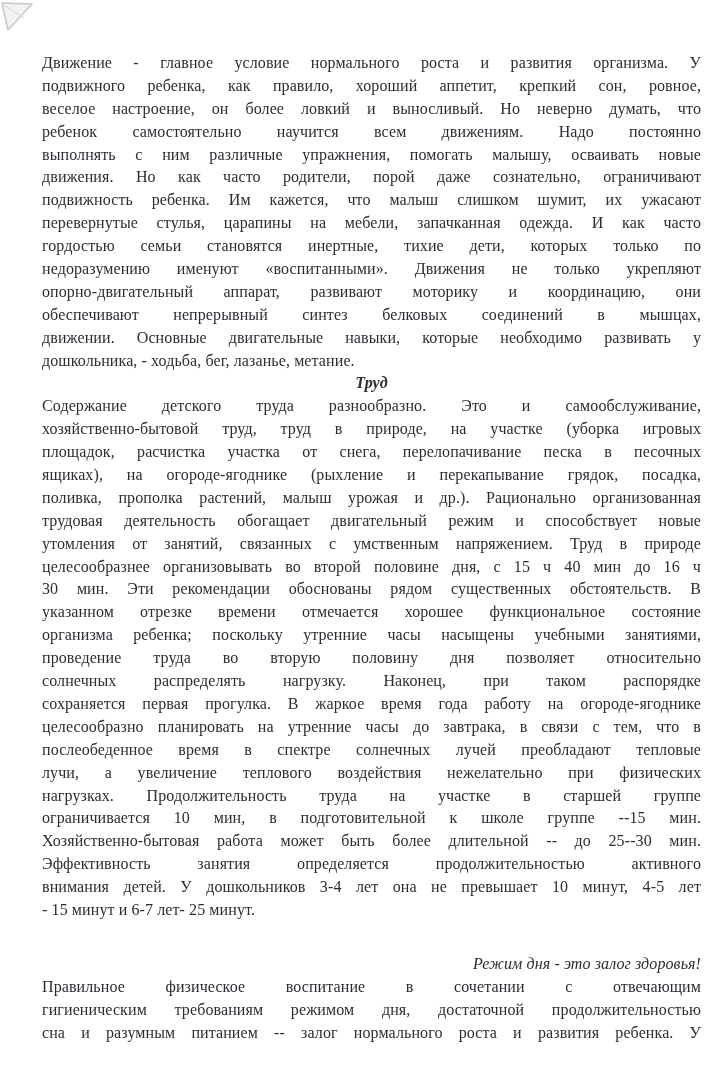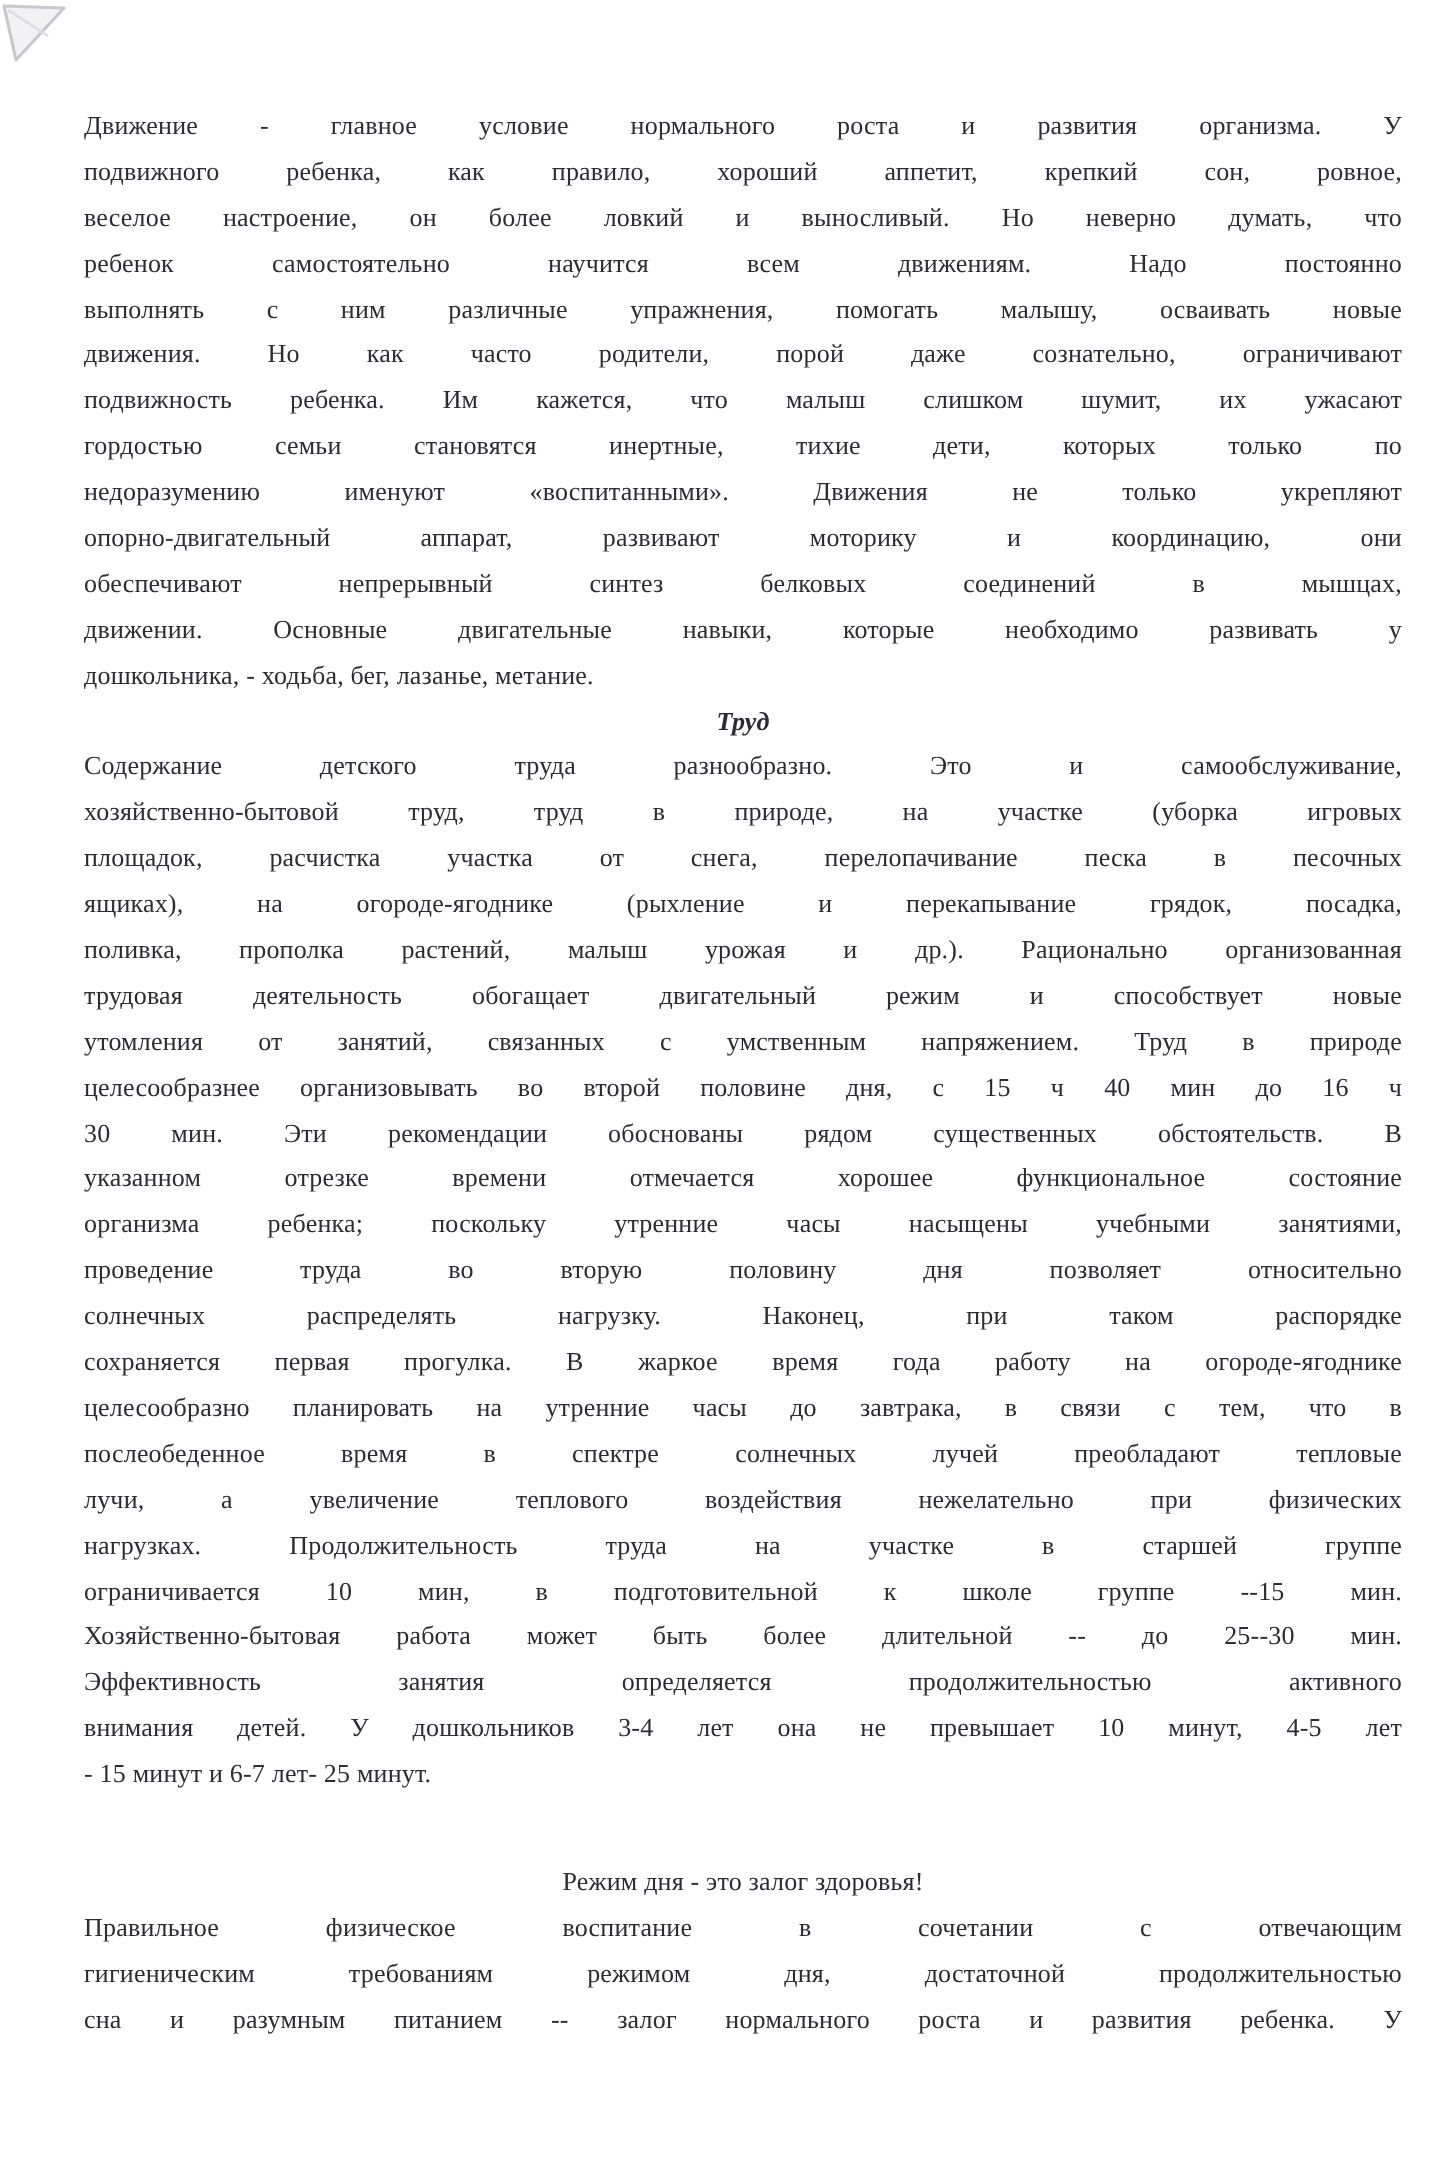--- a/index.html
+++ b/index.html
@@ -20,42 +20,43 @@
   .corner-fold {
     position: absolute;
     top: 0;
     left: 0;
   }
   .text-block {
     position: absolute;
     left: 42px;
     top: 52px;
     width: 659px;
-    font-size: 13px;
+    font-size: 16px;
     line-height: 22.9px;
     letter-spacing: 0.1px;
   }
   .tline {
     height: 22.9px;
     overflow: hidden;
     text-align: justify;
     text-align-last: justify;
   }
   .tline.end {
     text-align-last: left;
   }
   .h-center {
     height: 22.9px;
     text-align: center;
     font-weight: bold;
     font-style: italic;
   }
   .h-left {
     height: 22.9px;
-    text-align: center;
+    text-align: right;
+    font-style: italic;
     margin-top: 31px;
   }
 </style>
 </head>
 <body>
 
 <div class="page" style="color: rgb(44, 44, 52); background: rgb(255, 255, 255);">
 
   <svg class="corner-fold" width="50" height="44" viewBox="0 0 50 44" aria-hidden="true">
     <polygon points="2,3 32,4 8,30" fill="#f2f2f5" stroke="#c7c7cd" stroke-width="1.5" stroke-linejoin="round"></polygon>
@@ -65,20 +66,21 @@
   <div class="text-block">
 
     <div>
         <div class="tline">Движение - главное условие нормального роста и развития организма. У</div>
         <div class="tline">подвижного ребенка, как правило, хороший аппетит, крепкий сон, ровное,</div>
         <div class="tline">веселое настроение, он более ловкий и выносливый. Но неверно думать, что</div>
         <div class="tline">ребенок самостоятельно научится всем движениям. Надо постоянно</div>
         <div class="tline">выполнять с ним различные упражнения, помогать малышу, осваивать новые</div>
         <div class="tline">движения. Но как часто родители, порой даже сознательно, ограничивают</div>
         <div class="tline">подвижность ребенка. Им кажется, что малыш слишком шумит, их ужасают</div>
+        <div class="tline">перевернутые стулья, царапины на мебели, запачканная одежда. И как часто</div>
         <div class="tline">гордостью семьи становятся инертные, тихие дети, которых только по</div>
         <div class="tline">недоразумению именуют «воспитанными». Движения не только укрепляют</div>
         <div class="tline">опорно-двигательный аппарат, развивают моторику и координацию, они</div>
         <div class="tline">обеспечивают непрерывный синтез белковых соединений в мышцах,</div>
         <div class="tline">движении. Основные двигательные навыки, которые необходимо развивать у</div>
         <div class="tline end">дошкольника, - ходьба, бег, лазанье, метание.</div>
       </div>
 
     <div class="h-center">Труд</div>
 

